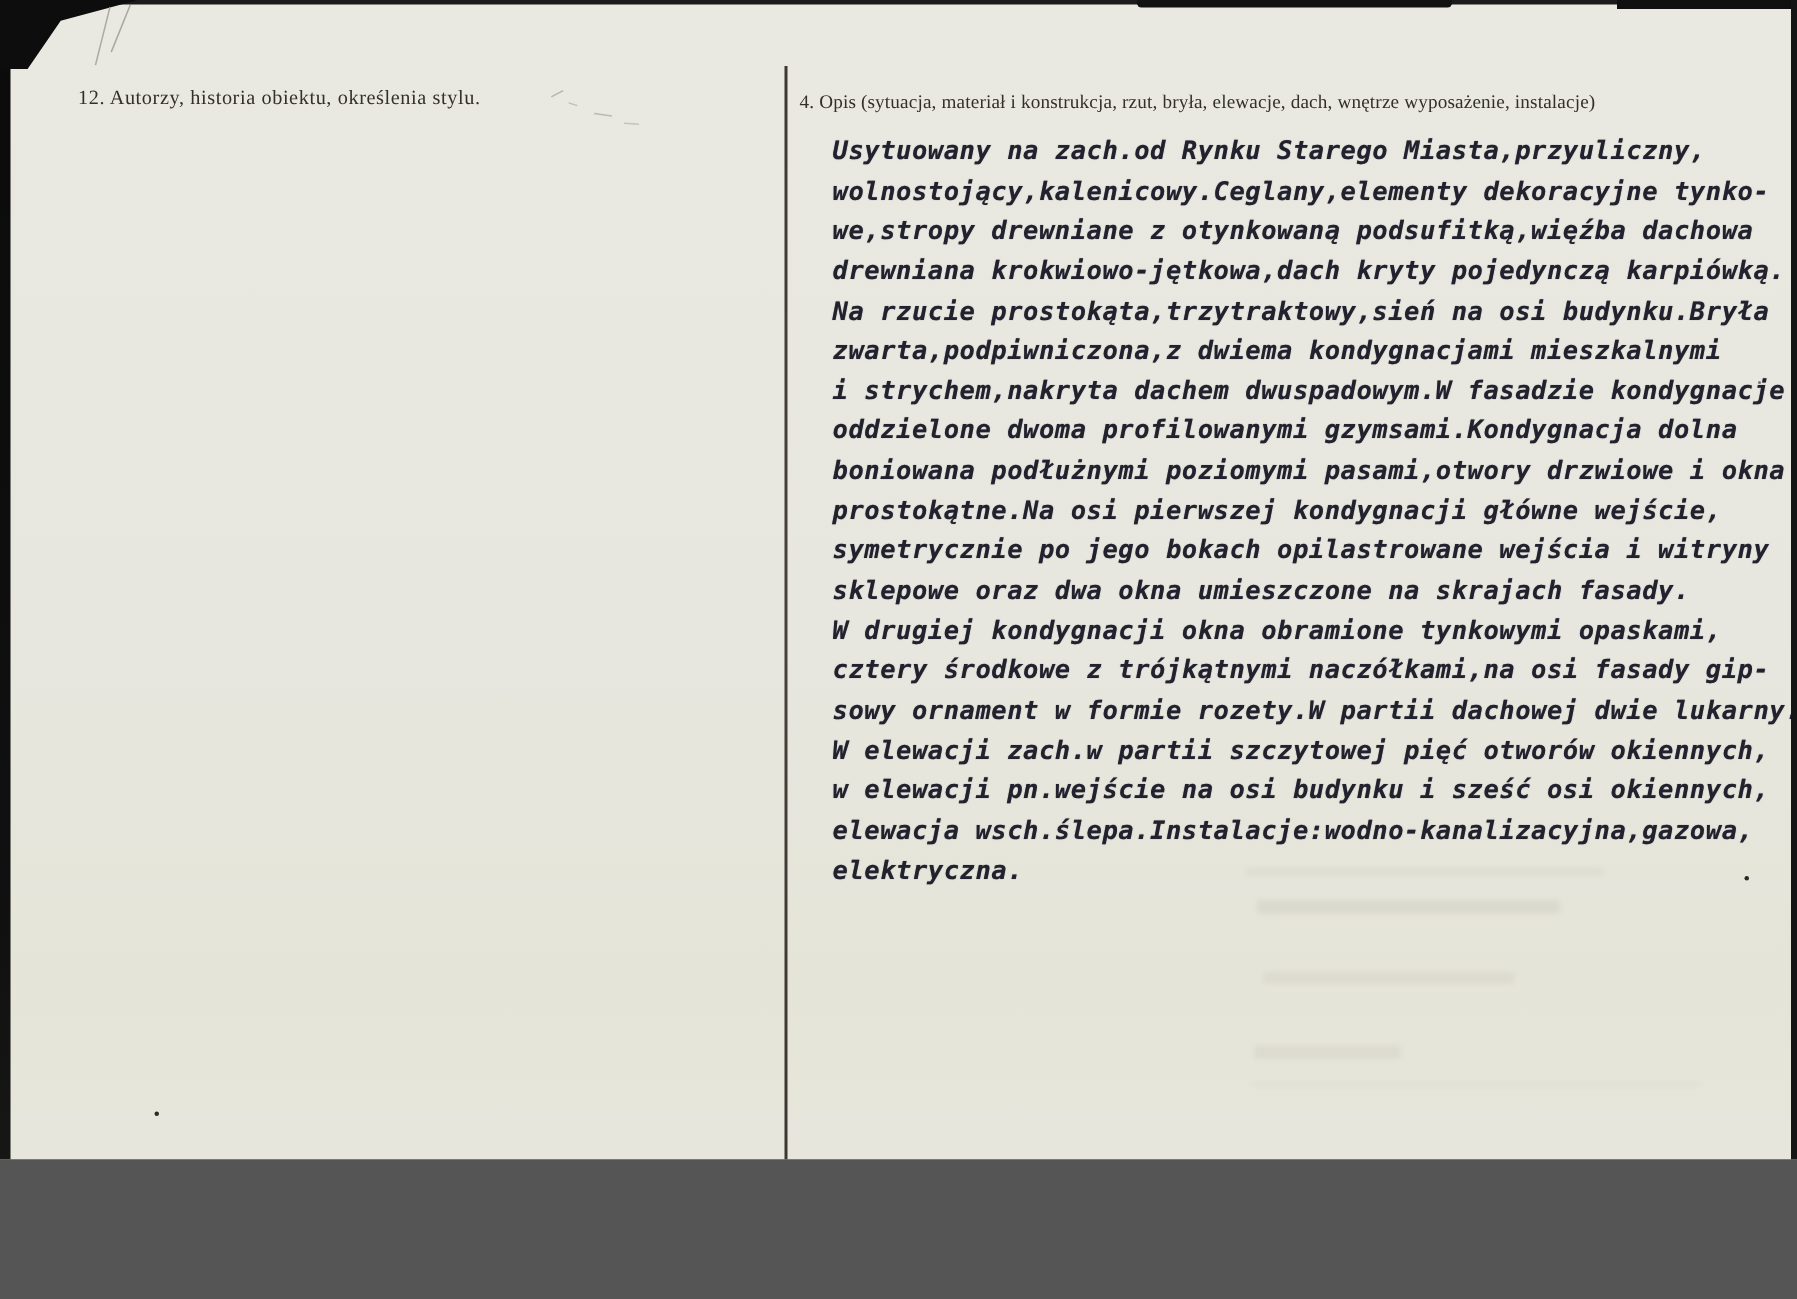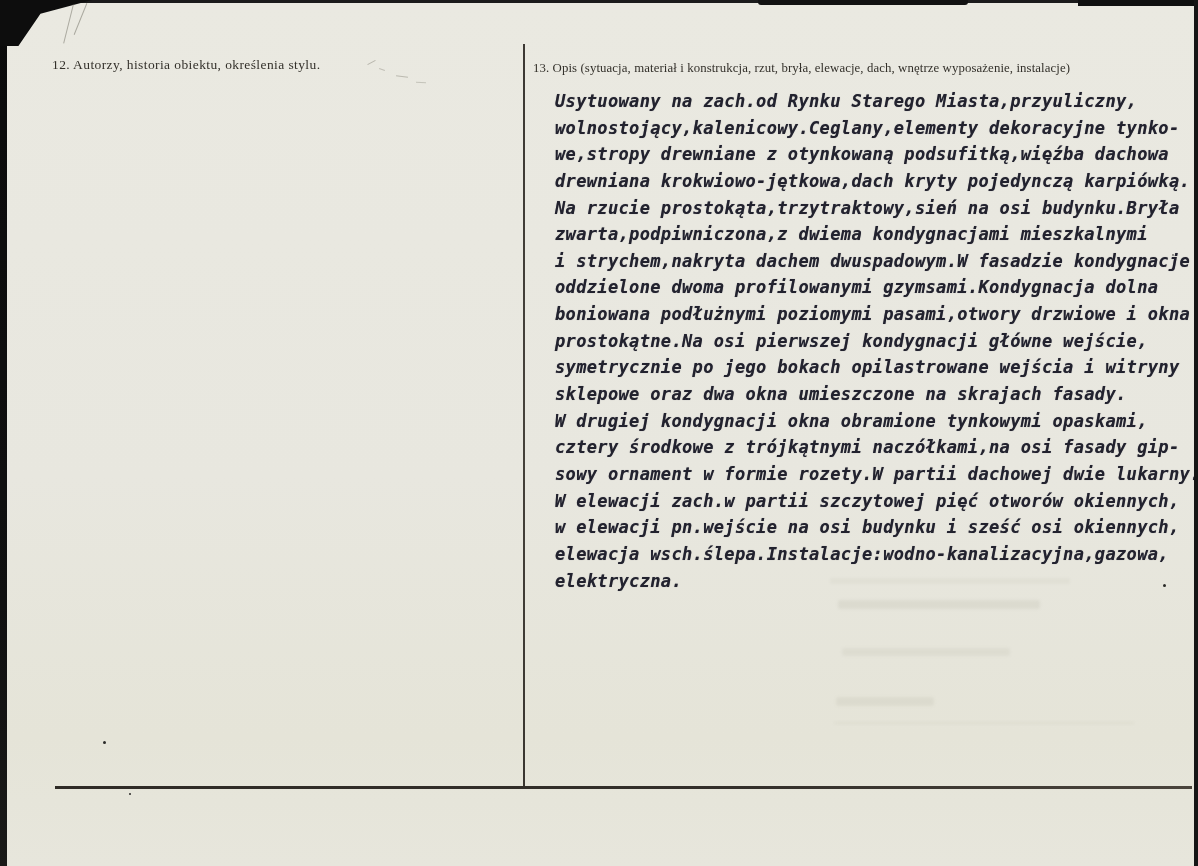--- a/index.html
+++ b/index.html
@@ -4,21 +4,21 @@
 <style>
   html, body {
     margin: 0;
     padding: 0;
     background: #555;
     font-family: "Liberation Serif", serif;
   }
   .paper {
     position: relative;
     width: 1198px;
-    height: 866px;
+    height: 773px;
     overflow: hidden;
     background: linear-gradient(180deg, #eae9e1 0%, #e8e7df 55%, #e5e4d8 85%, #e7e6dc 100%);
   }
   
   .edge-left {
     position: absolute; left: 0; top: 0; width: 7px; height: 866px;
     background: linear-gradient(180deg, #0b0b0b 0%, #101010 70%, #1a1a18 100%);
   }
   .edge-right {
     position: absolute; right: 0; top: 0; width: 4px; height: 866px;
@@ -109,21 +109,21 @@
 
   <div class="header-12">12. Autorzy, historia obiektu, określenia stylu.</div>
 
   <div class="pencil p1"></div>
   <div class="pencil p2"></div>
   <div class="pencil p3"></div>
   <div class="pencil p4"></div>
 
   <div class="divider-vertical"></div>
 
-  <div class="header-13">13. Opis (sytuacja, materiał i konstrukcja, rzut, bryła, elewacje, dach, wnętrze wyposażenie, instalacje)</div>
+  <div class="header-13">4. Opis (sytuacja, materiał i konstrukcja, rzut, bryła, elewacje, dach, wnętrze wyposażenie, instalacje)</div>
 
   <div class="typed-text"><div class="typed-line">Usytuowany na zach.od Rynku Starego Miasta,przyuliczny,</div><div class="typed-line">wolnostojący,kalenicowy.Ceglany,elementy dekoracyjne tynko-</div><div class="typed-line">we,stropy drewniane z otynkowaną podsufitką,więźba dachowa</div><div class="typed-line">drewniana krokwiowo-jętkowa,dach kryty pojedynczą karpiówką.</div><div class="typed-line">Na rzucie prostokąta,trzytraktowy,sień na osi budynku.Bryła</div><div class="typed-line">zwarta,podpiwniczona,z dwiema kondygnacjami mieszkalnymi</div><div class="typed-line">i strychem,nakryta dachem dwuspadowym.W fasadzie kondygnacje</div><div class="typed-line">oddzielone dwoma profilowanymi gzymsami.Kondygnacja dolna</div><div class="typed-line">boniowana podłużnymi poziomymi pasami,otwory drzwiowe i okna</div><div class="typed-line">prostokątne.Na osi pierwszej kondygnacji główne wejście,</div><div class="typed-line">symetrycznie po jego bokach opilastrowane wejścia i witryny</div><div class="typed-line">sklepowe oraz dwa okna umieszczone na skrajach fasady.</div><div class="typed-line">W drugiej kondygnacji okna obramione tynkowymi opaskami,</div><div class="typed-line">cztery środkowe z trójkątnymi naczółkami,na osi fasady gip-</div><div class="typed-line">sowy ornament w formie rozety.W partii dachowej dwie lukarny.</div><div class="typed-line">W elewacji zach.w partii szczytowej pięć otworów okiennych,</div><div class="typed-line">w elewacji pn.wejście na osi budynku i sześć osi okiennych,</div><div class="typed-line">elewacja wsch.ślepa.Instalacje:wodno-kanalizacyjna,gazowa,</div><div class="typed-line">elektryczna.</div></div>
 
   <div class="ghost g4"></div>
   <div class="ghost g1"></div>
   <div class="ghost g2"></div>
   <div class="ghost g3"></div>
   <div class="ghost g5"></div>
 
   <div class="rule-bottom"></div>

